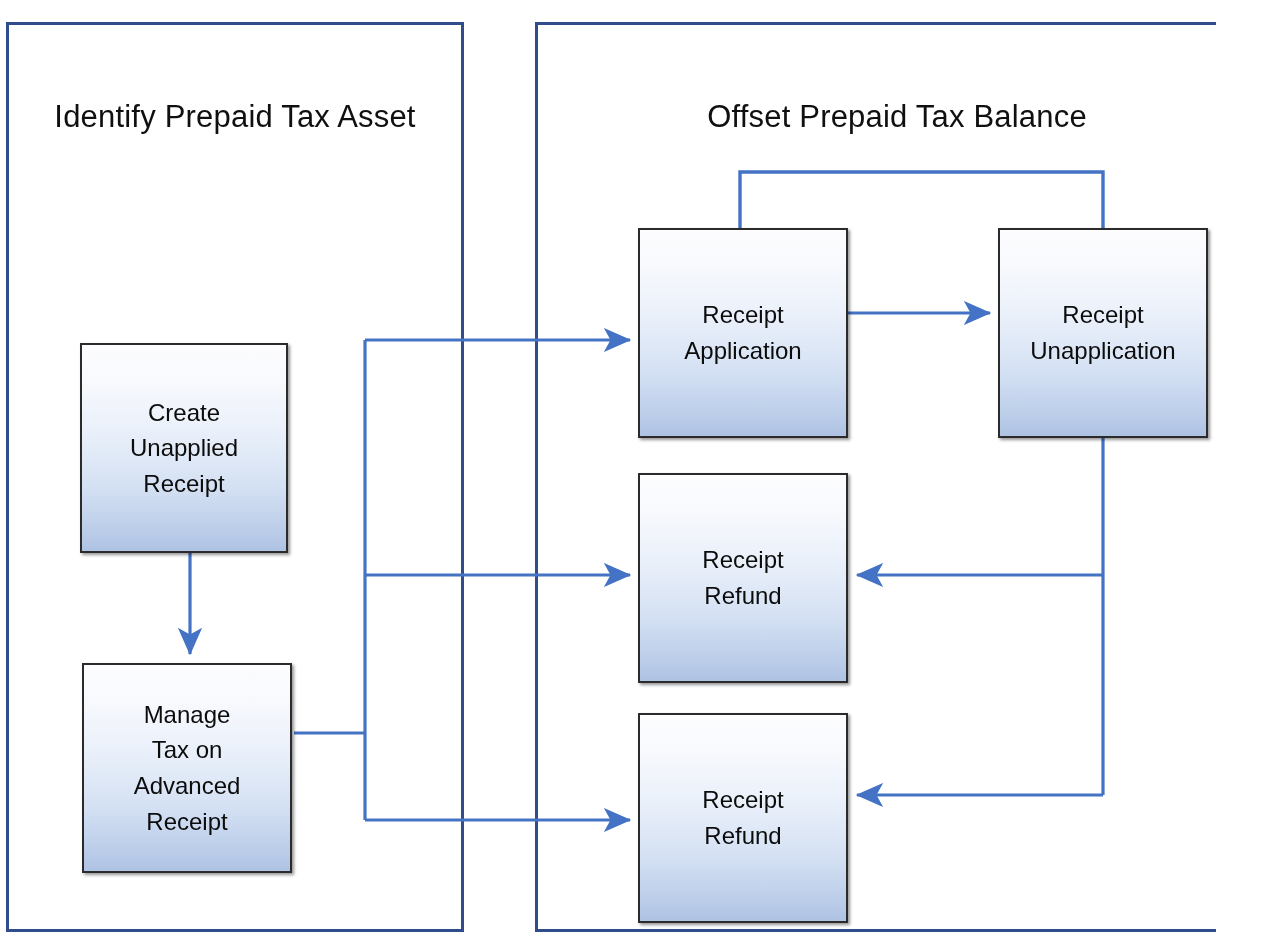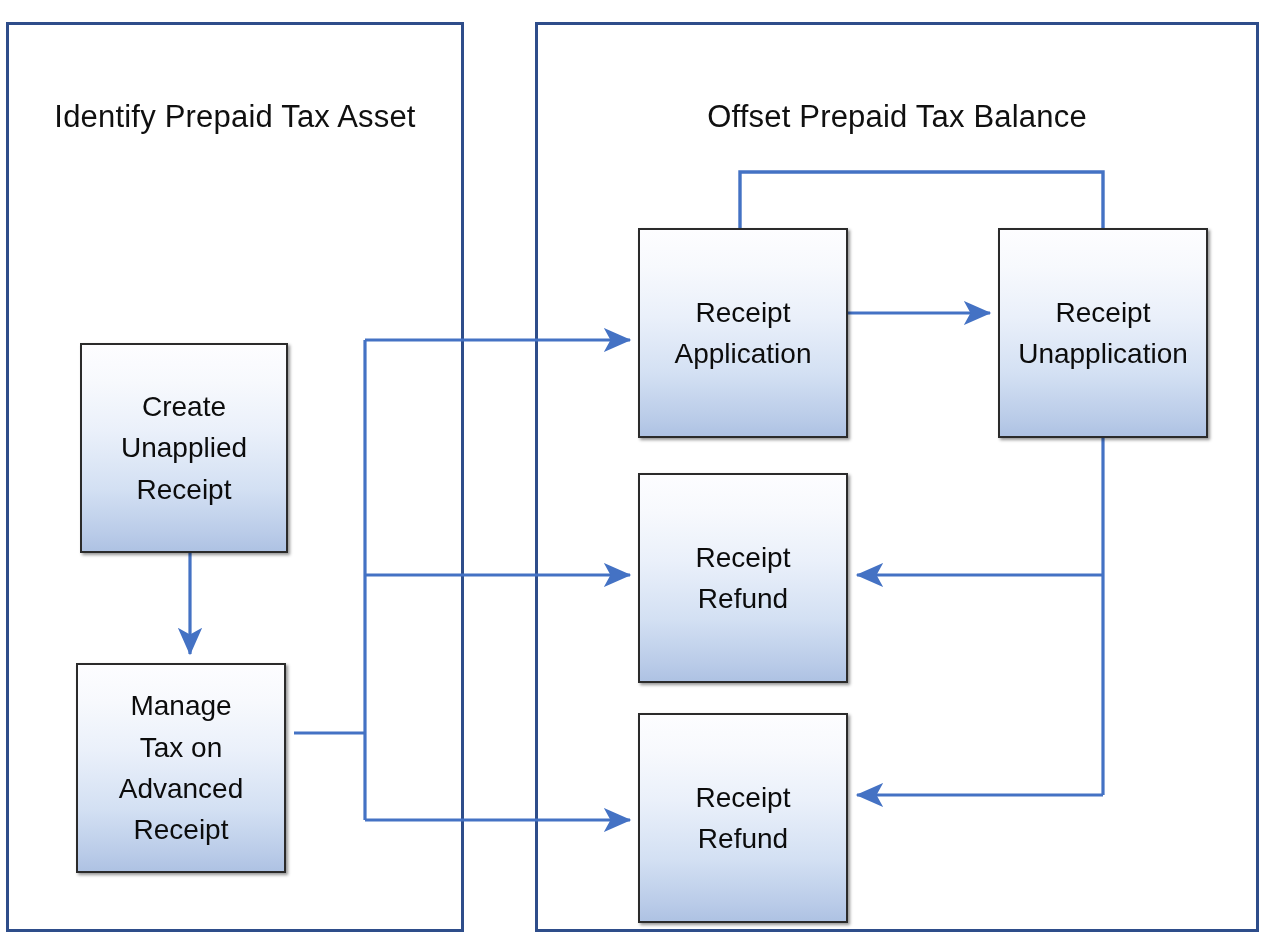--- a/index.html
+++ b/index.html
@@ -11,21 +11,20 @@
   body {
     font-family: "Liberation Sans", sans-serif;
     -webkit-font-smoothing: antialiased;
   }
   #canvas {
     position: relative;
     width: 1216px;
     height: 948px;
     background: #ffffff;
     overflow: hidden;
-    padding-left: 48px;
   }
   
   .panel {
     position: absolute;
     box-sizing: border-box;
     border: 3px solid #2e4d8a;
     background: transparent;
   }
   #panel-left  { left: 6px;   top: 22px; width: 458px; height: 910px; }
   #panel-right { left: 535px; top: 22px; width: 724px; height: 910px; }
@@ -55,30 +54,30 @@
                 #d3e0f3 70%,
                 #b9cbe8 92%,
                 #aec2e3 100%);
     box-shadow: 2px 2px 3px rgba(0,0,0,0.42);
     display: flex;
     align-items: center;
     justify-content: center;
     z-index: 5;
   }
   .node-label {
-    font-size: 28px;
+    font-size: 24px;
     line-height: 1.48;
     color: #0c0c0c;
     text-align: center;
     white-space: pre-line;
     width: 118%;
   }
 
   #node-create-unapplied-receipt { left: 80px;  top: 343px; width: 208px; height: 210px; align-items: center; }
-  #node-manage-tax-advanced      { left: 76px;  top: 663px; width: 210px; height: 210px; }
+  #node-manage-tax-advanced      { left: 82px;  top: 663px; width: 210px; height: 210px; }
   #node-receipt-application      { left: 638px; top: 228px; width: 210px; height: 210px; }
   #node-receipt-unapplication    { left: 998px; top: 228px; width: 210px; height: 210px; }
   #node-receipt-refund-middle    { left: 638px; top: 473px; width: 210px; height: 210px; }
   #node-receipt-refund-bottom    { left: 638px; top: 713px; width: 210px; height: 210px; }
 
   
   #connectors {
     position: absolute;
     left: 0; top: 0;
     width: 1268px;

